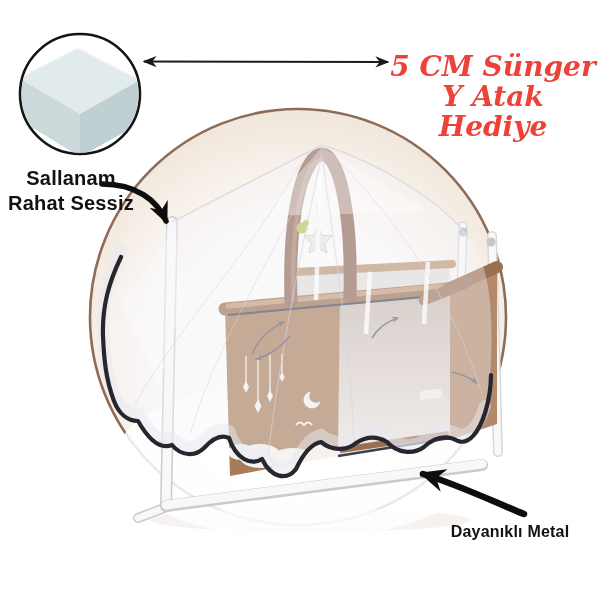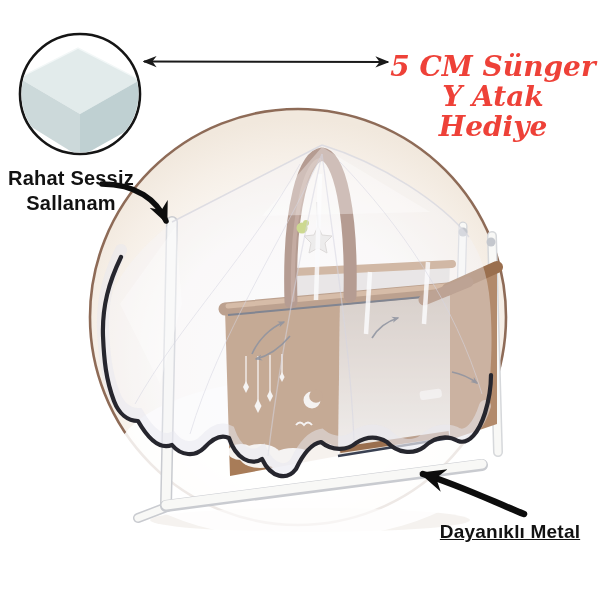--- a/index.html
+++ b/index.html
@@ -16,21 +16,21 @@
   .stage{position:absolute;left:0;top:4px;width:552px;height:600px;}
   .label{position:absolute;text-align:center;color:var(--label-black);
          font-weight:700;letter-spacing:.2px;}
   .label .ln{display:block;}
   .gift-label{
     position:absolute;left:390px;top:48px;width:206px;text-align:center;
     font-family:"DejaVu Serif",serif;font-style:italic;font-weight:600;
     font-size:28px;line-height:30px;color:var(--accent-red);
   }
   .rocking-label{left:0px;top:162px;width:142px;font-size:20px;line-height:25px;}
-  .frame-label{left:424px;top:516px;width:172px;font-size:19px;line-height:23px;text-decoration:underline;}
+  .frame-label{left:424px;top:516px;width:172px;font-size:16px;line-height:23px;}
 
   
   .c-circle{stroke:var(--circle-brown);}
   .c-face{fill:var(--crib-brown);}
   .c-railA{stroke:var(--rail-brown);}
   .c-navy{stroke:var(--navy-trim);}
   .c-trim{stroke:var(--net-trim);}
   .c-metal{stroke:var(--metal-white);}
   .c-foamT{fill:var(--foam-top);} .c-foamL{fill:var(--foam-side-left);} .c-foamR{fill:var(--foam-side-right);}
   .c-green{fill:var(--toy-green);}
@@ -199,20 +199,20 @@
   </svg>
 
   
   <div class="gift-label">
     <span class="ln">5 CM Sünger</span>
     <span class="ln">Y Atak</span>
     <span class="ln">Hediye</span>
   </div>
 
   <div class="label rocking-label">
+    <span class="ln">Sallanam</span>
     <span class="ln">Rahat Sessiz</span>
-    <span class="ln">Sallanam</span>
   </div>
 
   <div class="label frame-label">
     <span class="ln">Dayanıklı Metal</span>
   </div>
 </div>
 
 </body></html>

